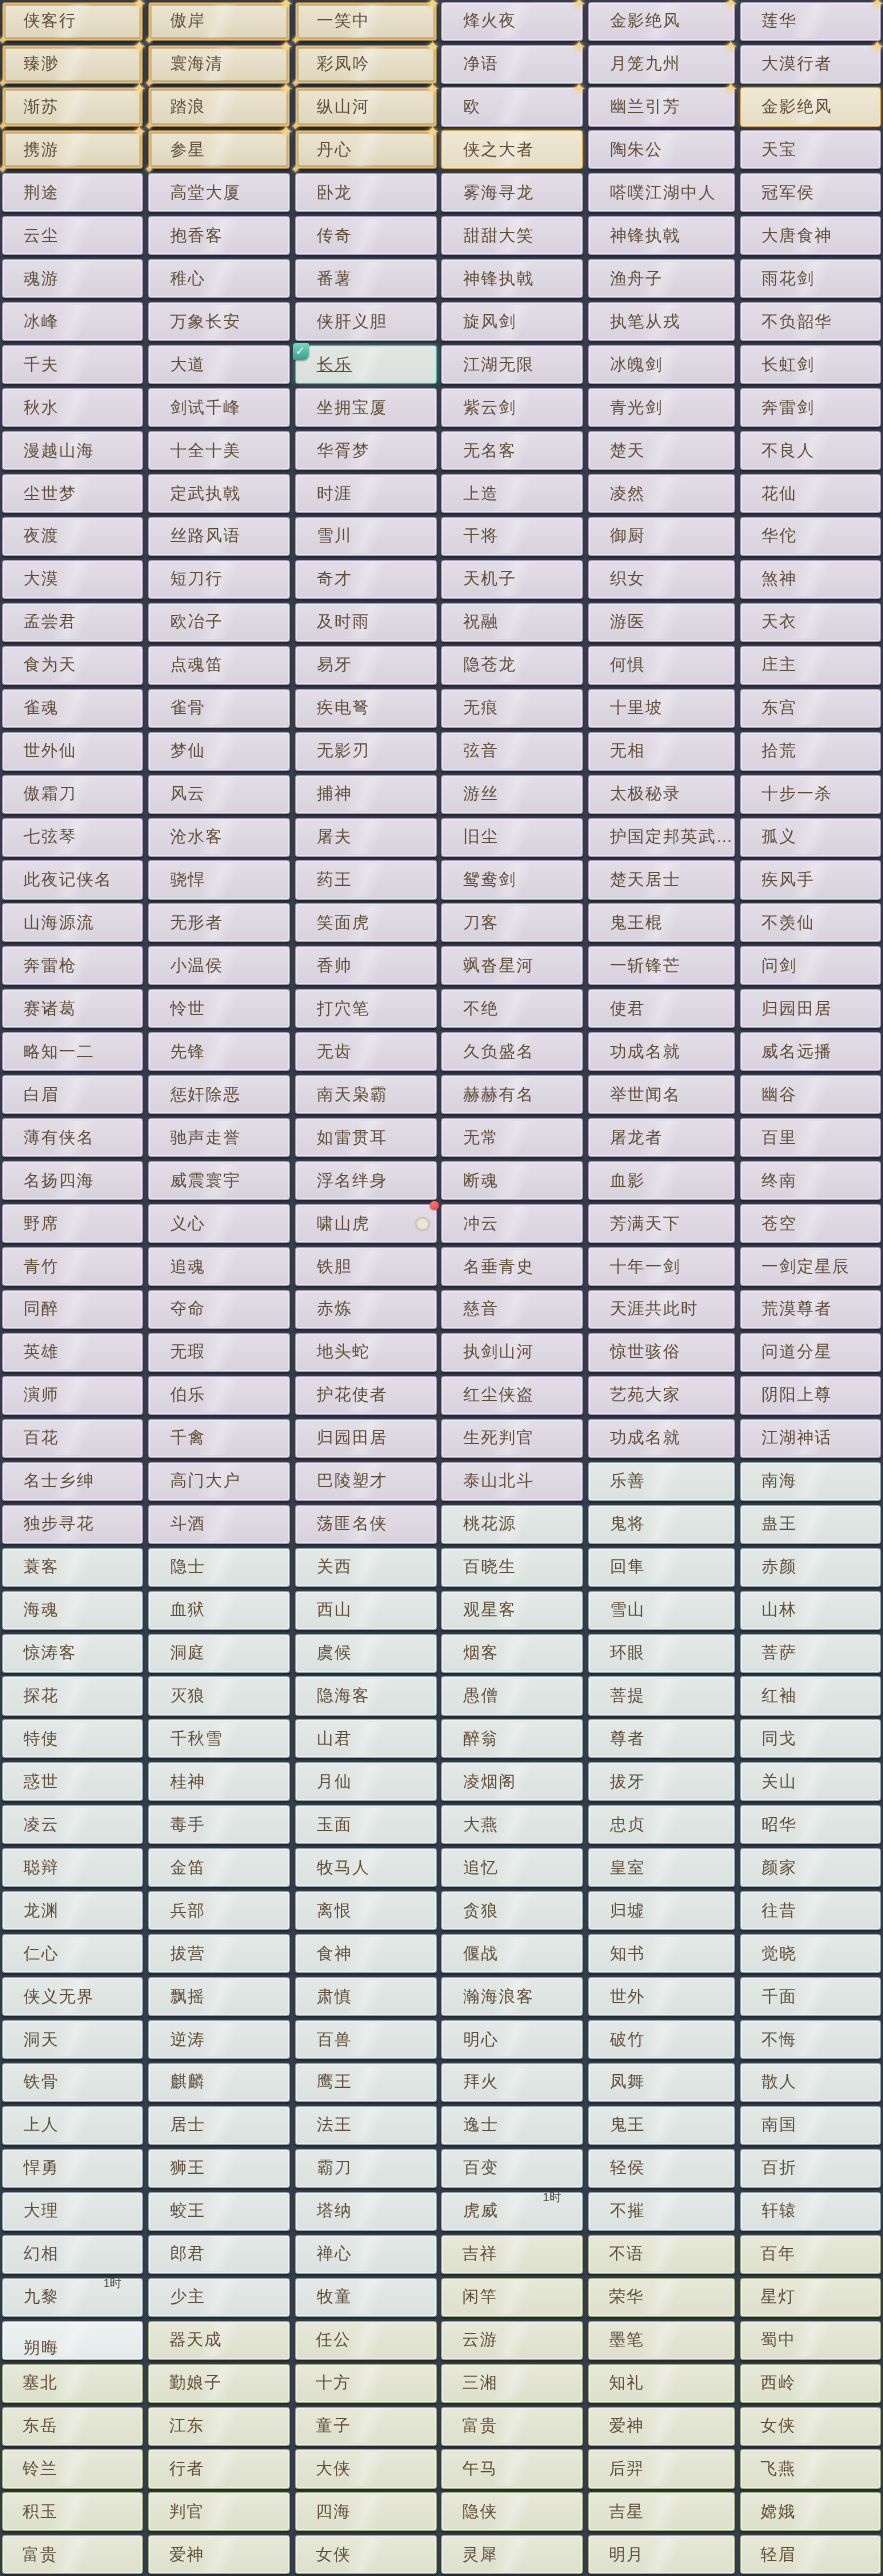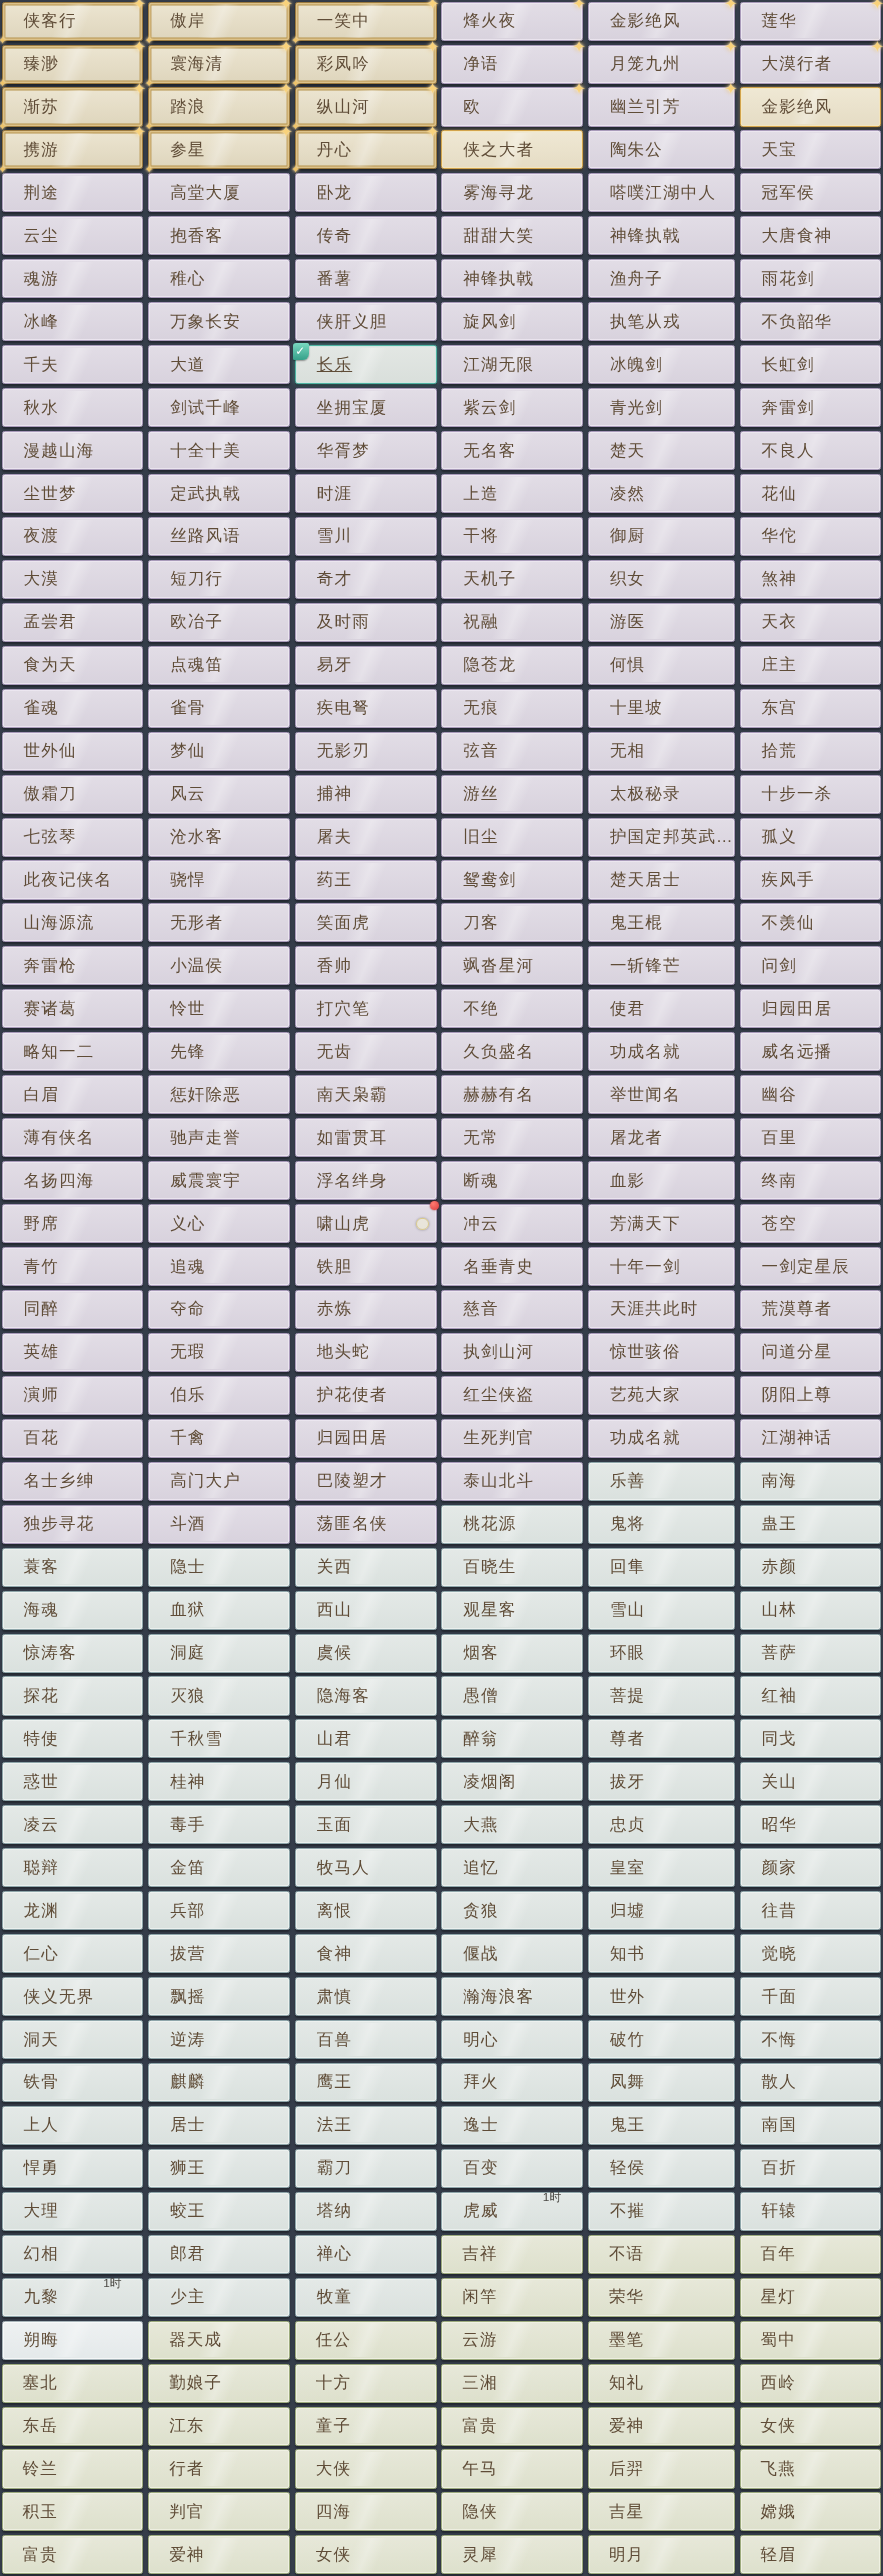--- a/index.html
+++ b/index.html
@@ -63,20 +63,21 @@
   .grn{
     background:linear-gradient(180deg,#e7e8d9,#dde0cc);
     border:0.8px solid #9dab7e;
     box-shadow:inset 0 0 0 0.8px #f3f4e7, 0 1.6px 1.6px rgba(0,0,0,.35);
     padding-left:20px;
   }
   .wht{
     background:linear-gradient(180deg,#eef1f2,#e4e9ea);
     border:0.8px solid #a9b6bb;
     box-shadow:inset 0 0 0 0.8px #fafcfc, 0 1.6px 1.6px rgba(0,0,0,.35);
+    align-items:flex-end;
   }
 
   
   .star-tr{
     position:absolute;top:-7px;right:-4.7px;z-index:3;
     font-size:15.7px;line-height:1;color:#f8d27c;
     text-shadow:0 0 2.4px #fff7df,0 0 5.5px #e8b44f;
   }
   .star-bl{
     position:absolute;bottom:-6.3px;left:-4.7px;z-index:3;

